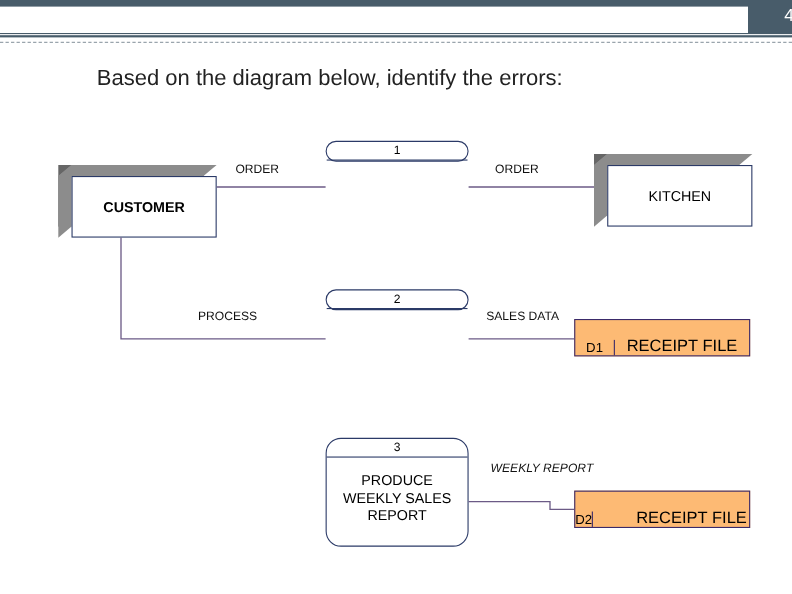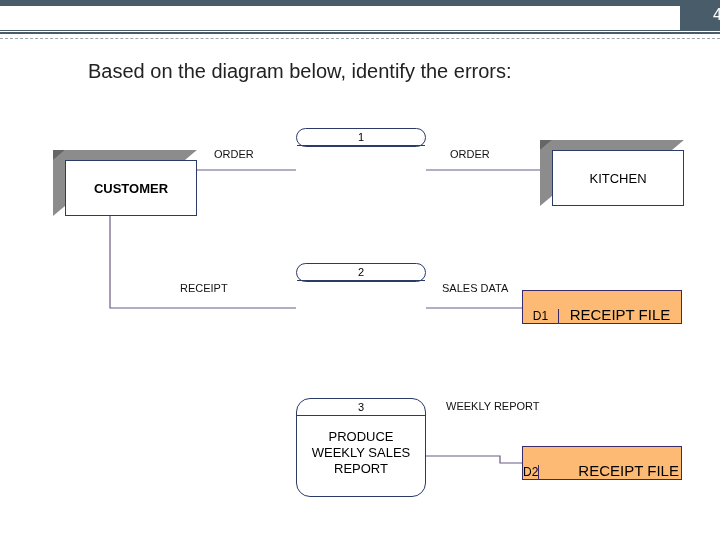--- a/index.html
+++ b/index.html
@@ -73,23 +73,23 @@
   <div class="ds-label">RECEIPT FILE</div>
 </div>
 
 <div class="store" style="left:522px; top:446px; width:160px;gap:31px;">
   <div class="ds-id">D2</div>
   <div class="ds-label">RECEIPT FILE</div>
 </div>
 
 <div class="flow-label" style="left:214px; top:148px;">ORDER</div>
 <div class="flow-label" style="left:450px; top:148px;">ORDER</div>
-<div class="flow-label" style="left:180px; top:282px;">RECEIPT</div>
+<div class="flow-label" style="left:180px; top:282px;">PROCESS</div>
 <div class="flow-label" style="left:442px; top:282px;">SALES DATA</div>
-<div class="flow-label" style="left:446px; top:400px; line-height:1.2;">WEEKLY REPORT</div>
+<div class="flow-label" style="left:446px; top:420px; line-height:1.2;font-style:italic;">WEEKLY REPORT</div>
 
 <svg class="wires">
 
   <path d="M197 170 L296 170"></path>
 
   <path d="M426 170 L540 170"></path>
 
   <path d="M110 216 L110 308 L296 308"></path>
 
   <path d="M426 308 L522 308"></path>

